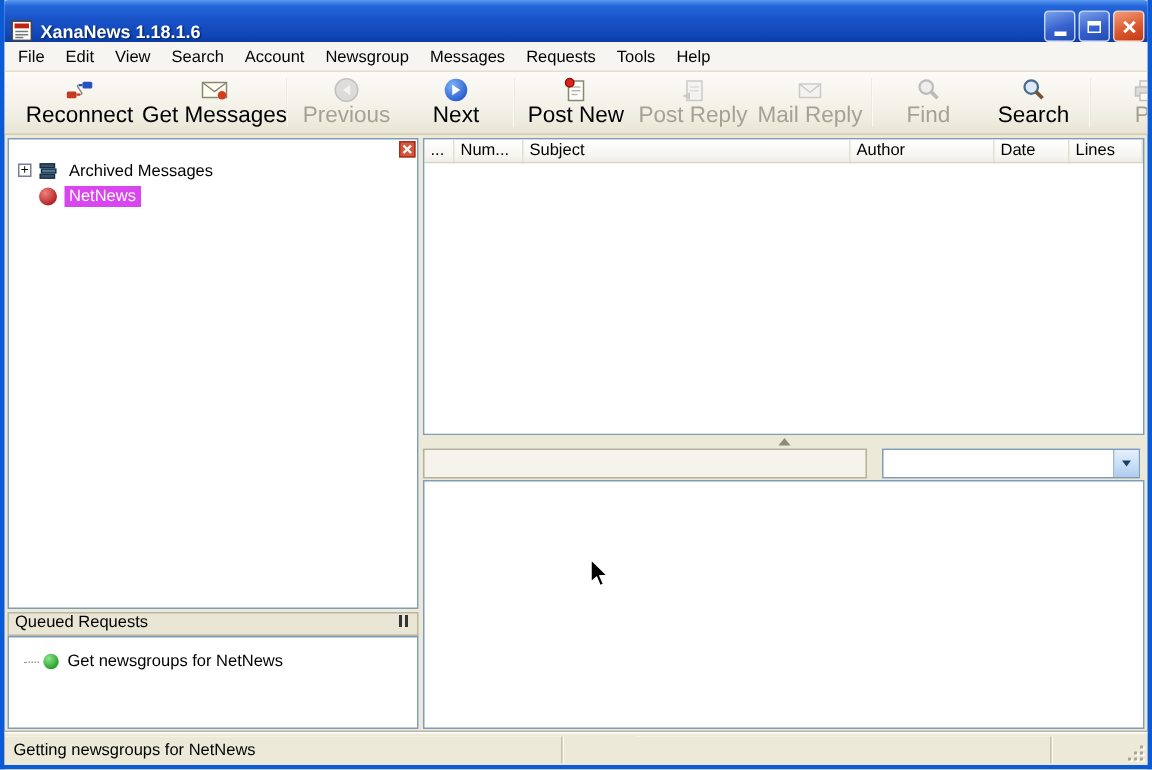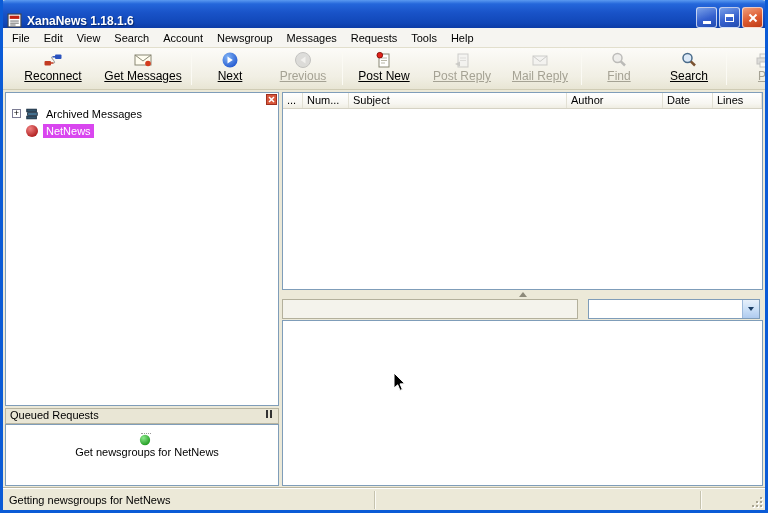--- a/index.html
+++ b/index.html
@@ -41,21 +41,21 @@
     position:absolute;left:0;top:48px;width:762px;height:42px;
     background:linear-gradient(180deg,#FCFBF8 0%,#F1EFE4 70%,#E8E5D4 100%);
     border-bottom:1px solid #CFCBB4;
     display:flex;align-items:stretch;padding-left:6px;overflow:hidden;
   }
   .tb-btn{
     display:flex;flex-direction:column;align-items:center;justify-content:flex-start;
     padding-top:3px;height:41px;cursor:default;flex:0 0 auto;
   }
   .tb-icon{width:18px;height:18px;display:block;margin-bottom:1px;}
-  .tb-label{font-size:12px;line-height:13px;white-space:nowrap;text-decoration:underline;}
+  .tb-label{font-size:15px;line-height:13px;white-space:nowrap;}
   .tb-btn.disabled .tb-label{color:#A5A294;}
   .tb-btn.disabled .tb-icon{opacity:.55;filter:grayscale(1);}
   .tb-sep{width:1px;background:#C6C3AE;border-right:1px solid #FBFAF4;margin:4px 2px;flex:0 0 auto;}
   .w88{width:88px}.w92{width:92px}.w74{width:74px}.w72{width:72px}.w78{width:78px}.w70{width:70px}
   
   .tree-panel{
     position:absolute;left:2px;top:92px;width:274px;height:314px;
     background:#fff;border:1px solid #7F9DB9;padding-top:12px;
   }
   .panel-close-x{
@@ -76,21 +76,21 @@
     background:#E9E6D5;border:1px solid #B8B5A1;
     display:flex;align-items:flex-start;padding:0 4px;
   }
   .queued-title{flex:1 1 auto;}
   .pause-btn{display:flex;gap:2px;align-items:center;padding:1px 2px;cursor:default;}
   .pause-bar{width:2px;height:8px;background:#333;}
   .queued-list{
     position:absolute;left:2px;top:424px;width:274px;height:62px;
     background:#fff;border:1px solid #7F9DB9;padding-top:8px;
   }
-  .queued-row{display:flex;align-items:center;padding-left:10px;height:16px;white-space:nowrap;flex-direction:column;}
+  .queued-row{display:flex;align-items:center;padding-left:10px;height:16px;white-space:nowrap;}
   .queued-dots{width:10px;border-top:1px dotted #9a9a9a;margin-right:2px;flex:0 0 auto;}
   
   .list-panel{
     position:absolute;left:279px;top:92px;width:481px;height:198px;
     background:#fff;border:1px solid #7F9DB9;overflow:hidden;
   }
   .list-header{display:flex;height:16px;border-bottom:1px solid #D5D2C4;background:linear-gradient(180deg,#FFFFFF 0%,#F7F6F1 70%,#EFEDE2 100%);}
   .hcol{
     padding:1px 4px 0 4px;border-right:1px solid #E2E0D4;white-space:nowrap;overflow:hidden;
     font-size:11px;flex:0 0 auto;cursor:default;
@@ -199,40 +199,40 @@
       <svg class="tb-icon" viewBox="0 0 18 18">
         <rect x="1" y="4" width="16" height="10" fill="#FFFDF0" stroke="#8A8875"></rect>
         <path d="M1,4 L9,10 L17,4" fill="none" stroke="#8A8875"></path>
         <circle cx="14" cy="12.5" r="2.8" fill="#D43C1E"></circle>
       </svg>
       <span class="tb-label">Get Messages</span>
     </div>
 
     <div class="tb-sep"></div>
 
+    <div class="tb-btn w74 disabled">
+      <svg class="tb-icon" viewBox="0 0 18 18">
+        <circle cx="9" cy="9" r="7.5" fill="#C9C7BC" stroke="#9A988C"></circle>
+        <path d="M11.5,5.5 L6.5,9 L11.5,12.5 Z" fill="#EFEEE7"></path>
+      </svg>
+      <span class="tb-label">Previous</span>
+    </div>
+
     <div class="tb-btn w72">
       <svg class="tb-icon" viewBox="0 0 18 18">
         <defs>
           <radialGradient id="gnext" cx="0.35" cy="0.3" r="0.9">
             <stop offset="0" stop-color="#7FB2F5"></stop>
               <stop offset="1" stop-color="#1248C8"></stop>
           </radialGradient>
         </defs>
         <circle cx="9" cy="9" r="7.5" fill="url(#gnext)"></circle>
         <path d="M6.5,5.5 L11.8,9 L6.5,12.5 Z" fill="#ffffff"></path>
       </svg>
       <span class="tb-label">Next</span>
-    </div>
-
-    <div class="tb-btn w74 disabled">
-      <svg class="tb-icon" viewBox="0 0 18 18">
-        <circle cx="9" cy="9" r="7.5" fill="#C9C7BC" stroke="#9A988C"></circle>
-        <path d="M11.5,5.5 L6.5,9 L11.5,12.5 Z" fill="#EFEEE7"></path>
-      </svg>
-      <span class="tb-label">Previous</span>
     </div>
 
     <div class="tb-sep"></div>
 
     <div class="tb-btn w78">
       <svg class="tb-icon" viewBox="0 0 18 18">
         <rect x="4" y="3" width="10" height="13" fill="#fff" stroke="#8A8875"></rect>
         <line x1="6" y1="7" x2="12" y2="7" stroke="#B9B7A8"></line>
         <line x1="6" y1="9.5" x2="12" y2="9.5" stroke="#B9B7A8"></line>
         <line x1="6" y1="12" x2="10" y2="12" stroke="#B9B7A8"></line>

